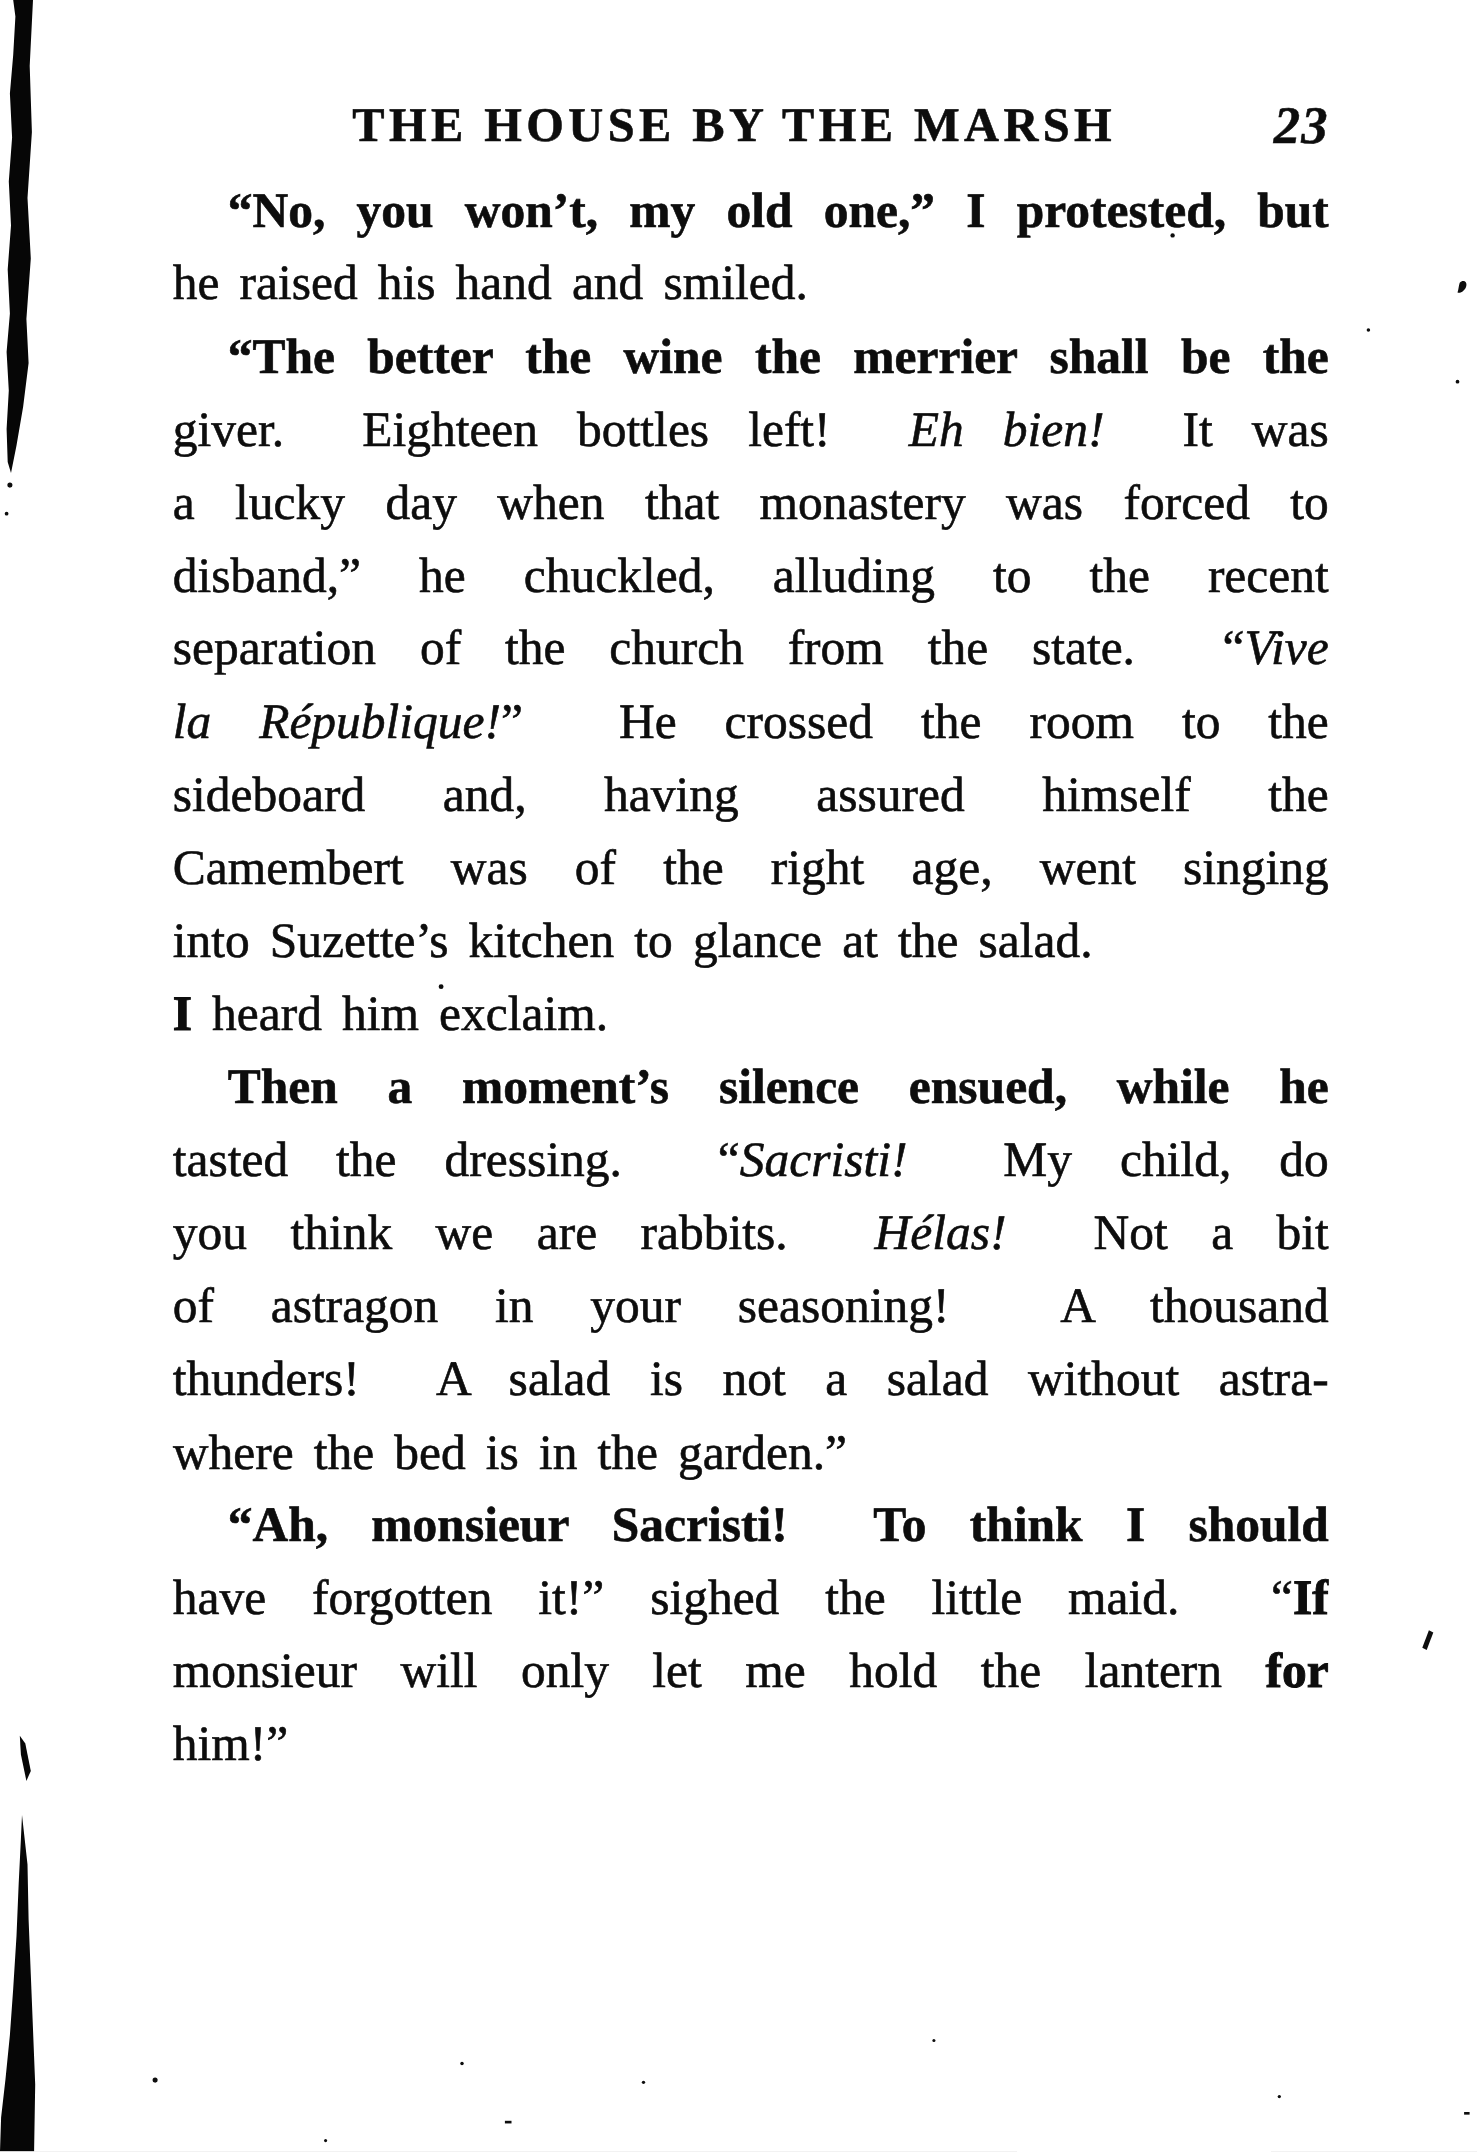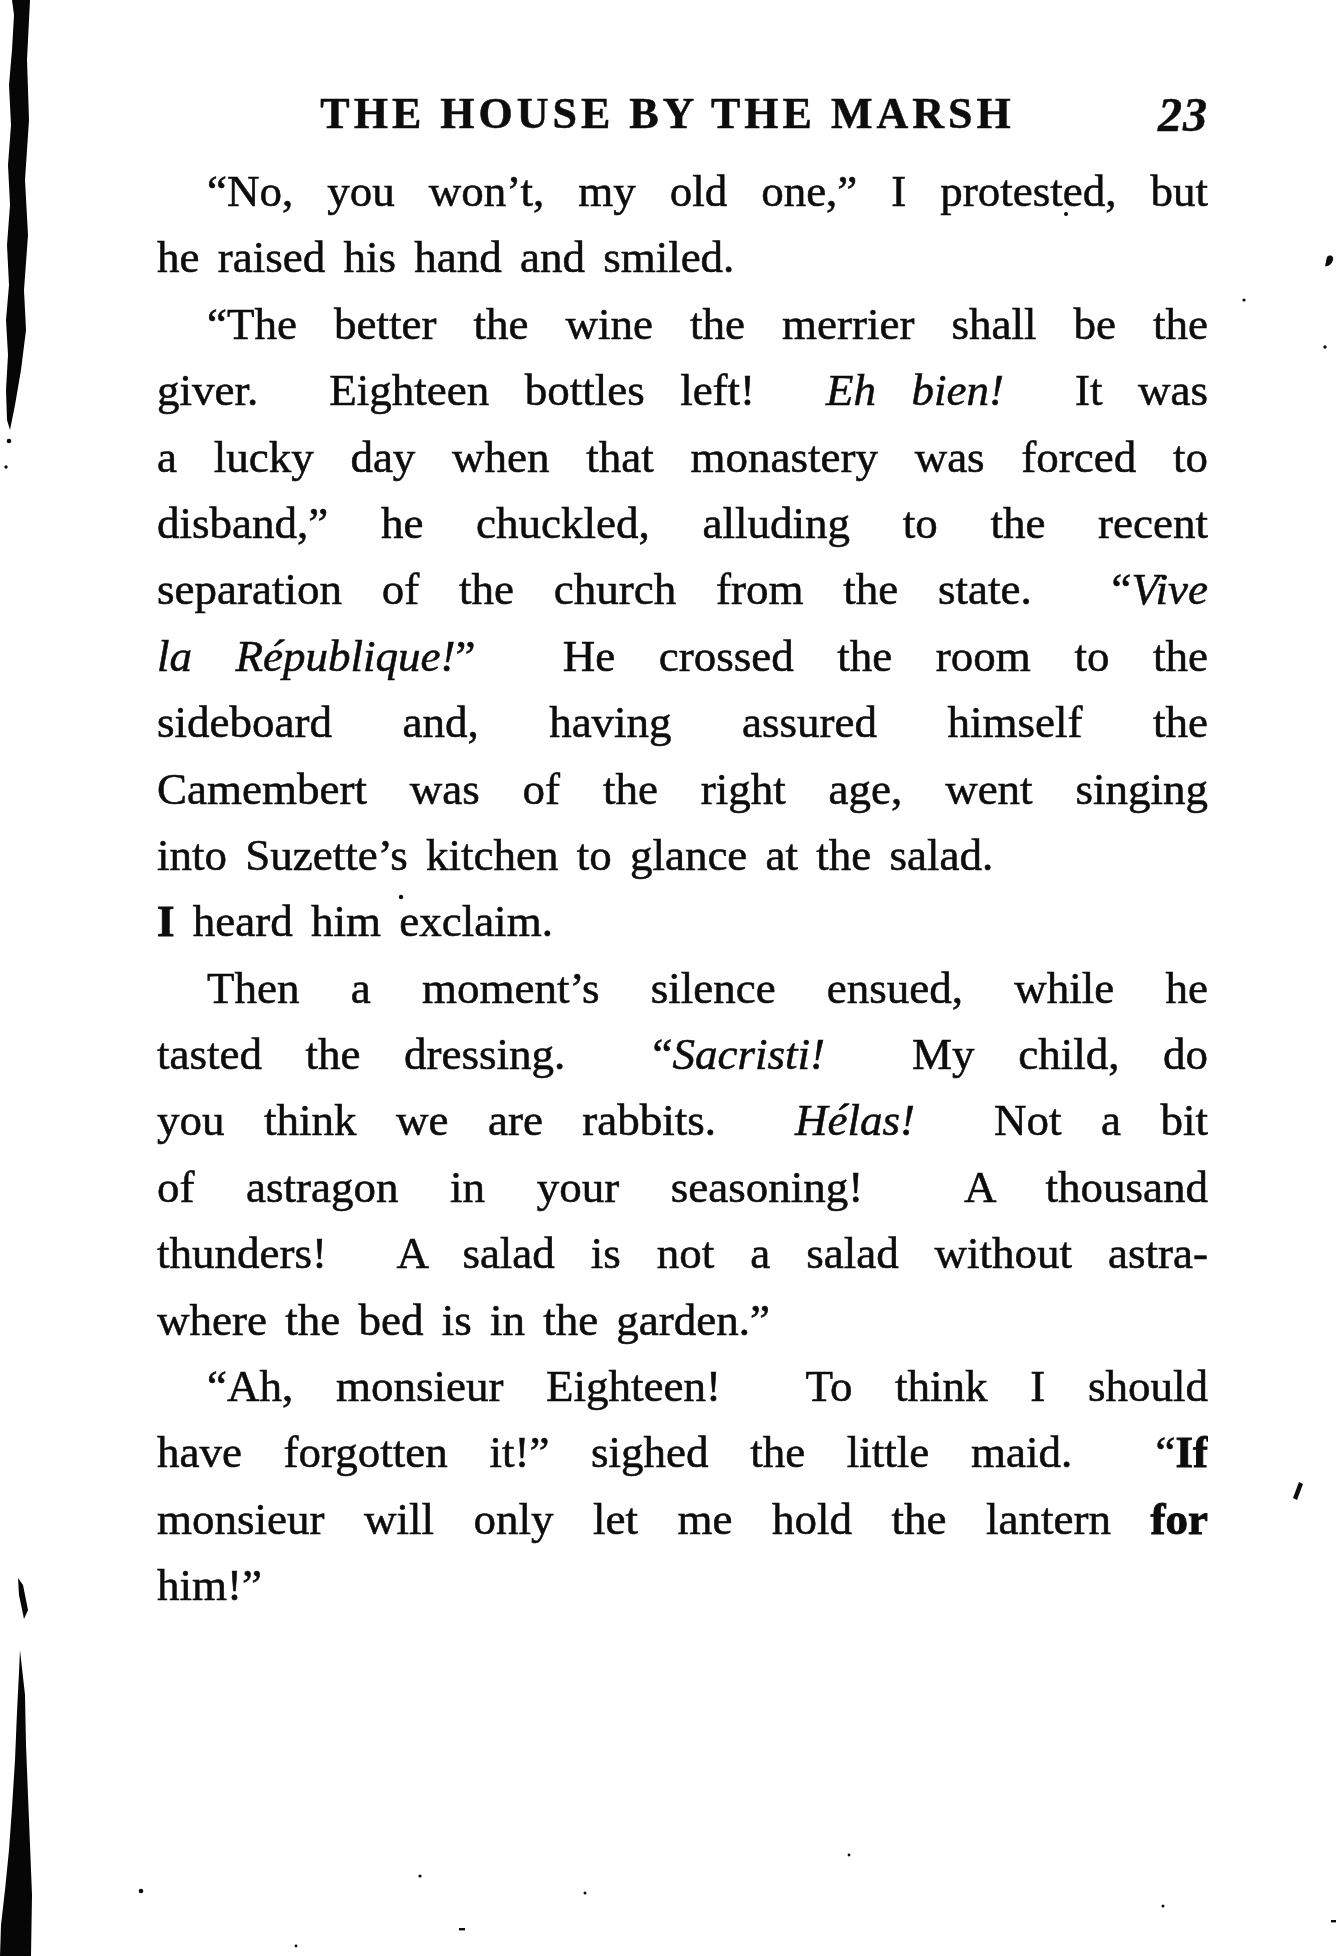--- a/index.html
+++ b/index.html
@@ -57,21 +57,21 @@
   .line {
     height: 66.4px;
     line-height: 66.4px;
     font-size: 45px;
     text-align: justify;
     text-align-last: justify;
     white-space: pre-wrap;
     overflow: hidden;
     -webkit-text-stroke: 0.55px #0d0d0d;
   }
-  .line.indent { padding-left: 50px; }
+  .line.indent { padding-left: 50px; font-weight: bold; }
   .line.last {
     text-align: center;
     text-align-last: left;
     word-spacing: 7px;
   }
   .it { font-style: italic; }
   .bd { font-weight: 700; -webkit-text-stroke: 0.9px #0d0d0d; }
 </style>
 </head>
 <body>
@@ -131,20 +131,20 @@
       </div>
       <div>
         <div class="line indent"><span>Then a moment’s silence ensued, while he</span></div>
         <div class="line"><span>tasted the dressing.  “</span><span class="it">Sacristi!</span><span>  My child, do</span></div>
         <div class="line"><span>you think we are rabbits.  </span><span class="it">Hélas!</span><span>  Not a bit</span></div>
         <div class="line"><span>of astragon in your seasoning!  A thousand</span></div>
         <div class="line"><span>thunders!  A salad is not a salad without astra-</span></div>
         <div class="line last"><span>where the bed is in the garden.”</span></div>
       </div>
       <div>
-        <div class="line indent"><span>“Ah, monsieur Eighteen!  To think I should</span></div>
+        <div class="line indent"><span>“Ah, monsieur Sacristi!  To think I should</span></div>
         <div class="line"><span>have forgotten it!” sighed the little maid.  “</span><span class="bd">If</span></div>
         <div class="line"><span>monsieur will only let me hold the lantern </span><span class="bd">for</span></div>
         <div class="line last"><span>him!”</span></div>
       </div>
     </div>
 
 </div>
 
 </body></html>

